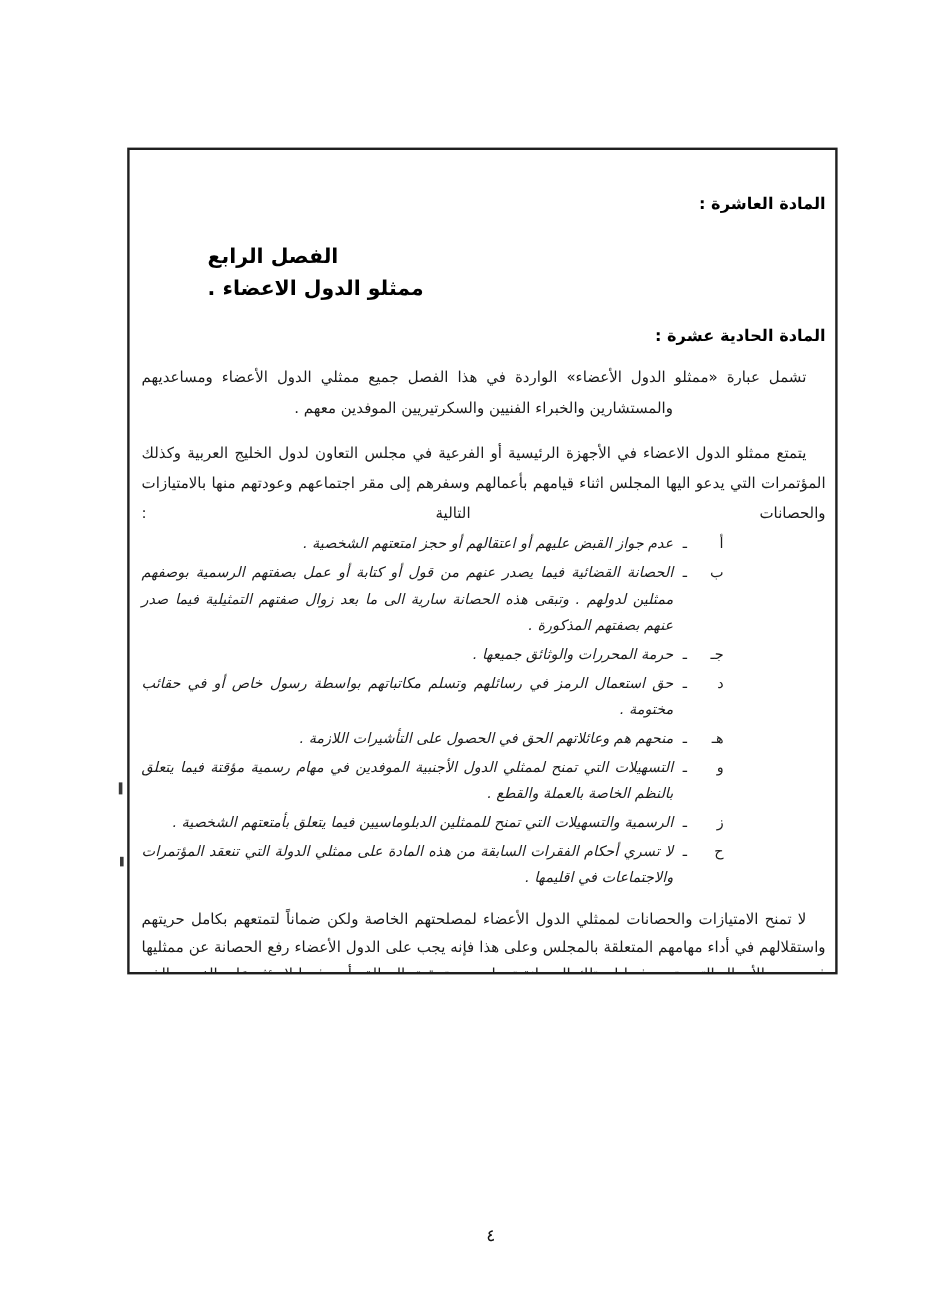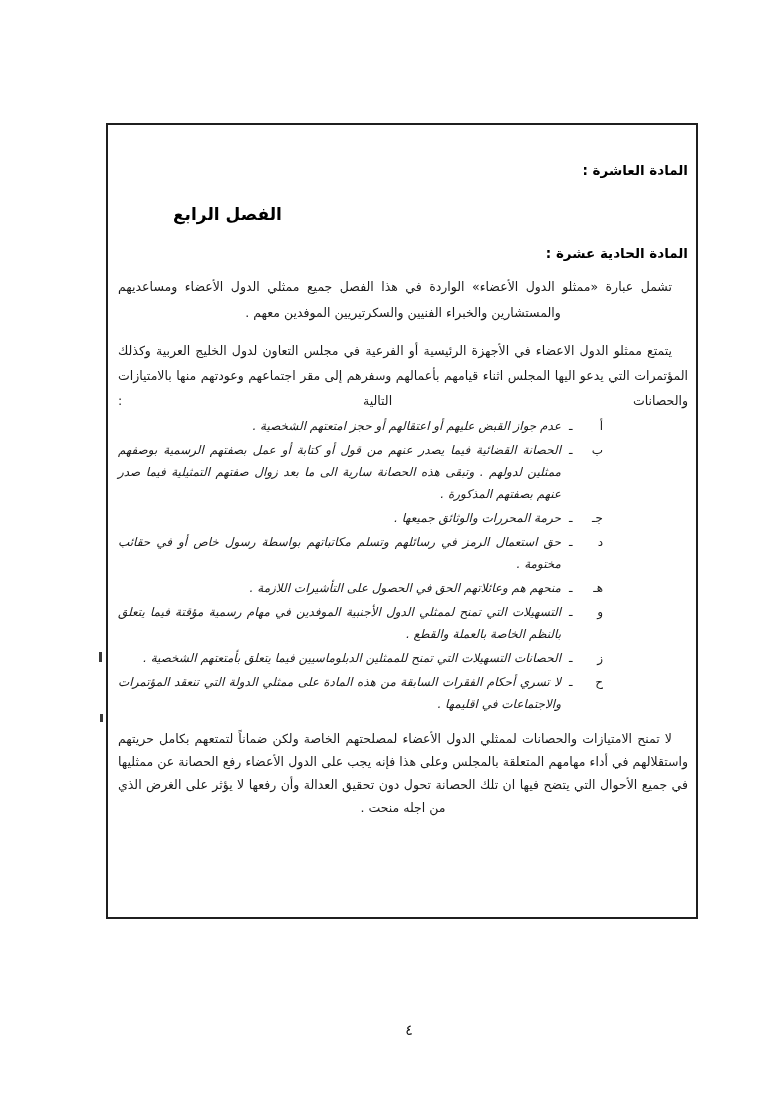--- a/index.html
+++ b/index.html
@@ -3,21 +3,21 @@
 <meta charset="utf-8">
 <style>
   html,body{margin:0;padding:0;}
   body{
     width:784px;height:1097px;position:relative;
     background:#ffffff;
     font-family:"DejaVu Sans",sans-serif;
     overflow:hidden;
   }
   .frame{
-    position:absolute;left:106px;top:123px;width:592px;height:796px;
+    position:absolute;left:106px;top:123px;width:592px;height:689px;
     box-sizing:border-box;border:2px solid #1f1f1f;
     padding:36px 8px 0 10px;
     direction:rtl;text-align:right;
     overflow:hidden;
     color:#1b1b1b;
   }
   .art-heading{
     font-weight:bold;font-size:13.5px;color:#000;line-height:18px;
   }
   .para{
@@ -62,20 +62,21 @@
 </style>
 </head>
 <body>
 
 <div class="frame" dir="rtl">
 
   <div class="art-heading">المادة العاشرة :</div>
 
   <div class="chapter">
     <div class="chapter-title">الفصل الرابع</div>
+    <div class="chapter-subtitle">ممثلو الدول الاعضاء .</div>
   </div>
 
   <div class="art-heading sec-h11">المادة الحادية عشرة :</div>
   <p class="para">تشمل عبارة «ممثلو الدول الأعضاء» الواردة في هذا الفصل جميع ممثلي الدول الأعضاء ومساعديهم والمستشارين والخبراء الفنيين والسكرتيريين الموفدين معهم .</p>
 
   <p class="para para-intro">يتمتع ممثلو الدول الاعضاء في الأجهزة الرئيسية أو الفرعية في مجلس التعاون لدول الخليج العربية وكذلك المؤتمرات التي يدعو اليها المجلس اثناء قيامهم بأعمالهم وسفرهم إلى مقر اجتماعهم وعودتهم منها بالامتيازات والحصانات التالية :</p>
 
   <div class="list">
     <div class="list-item">
       <span class="marker">
@@ -117,21 +118,21 @@
           <span class="marker-letter">و</span>
           <span class="marker-dash">ـ</span>
         </span>
       <span class="item-text">التسهيلات التي تمنح لممثلي الدول الأجنبية الموفدين في مهام رسمية مؤقتة فيما يتعلق بالنظم الخاصة بالعملة والقطع .</span>
     </div>
     <div class="list-item">
       <span class="marker">
           <span class="marker-letter">ز</span>
           <span class="marker-dash">ـ</span>
         </span>
-      <span class="item-text">الحصانات التسهيلات التي تمنح للممثلين الدبلوماسيين فيما يتعلق بأمتعتهم الشخصية .</span>
+      <span class="item-text">الرسمية والتسهيلات التي تمنح للممثلين الدبلوماسيين فيما يتعلق بأمتعتهم الشخصية .</span>
     </div>
     <div class="list-item">
       <span class="marker">
           <span class="marker-letter">ح</span>
           <span class="marker-dash">ـ</span>
         </span>
       <span class="item-text">لا تسري أحكام الفقرات السابقة من هذه المادة على ممثلي الدولة التي تنعقد المؤتمرات والاجتماعات في اقليمها .</span>
     </div>
   </div>
 

